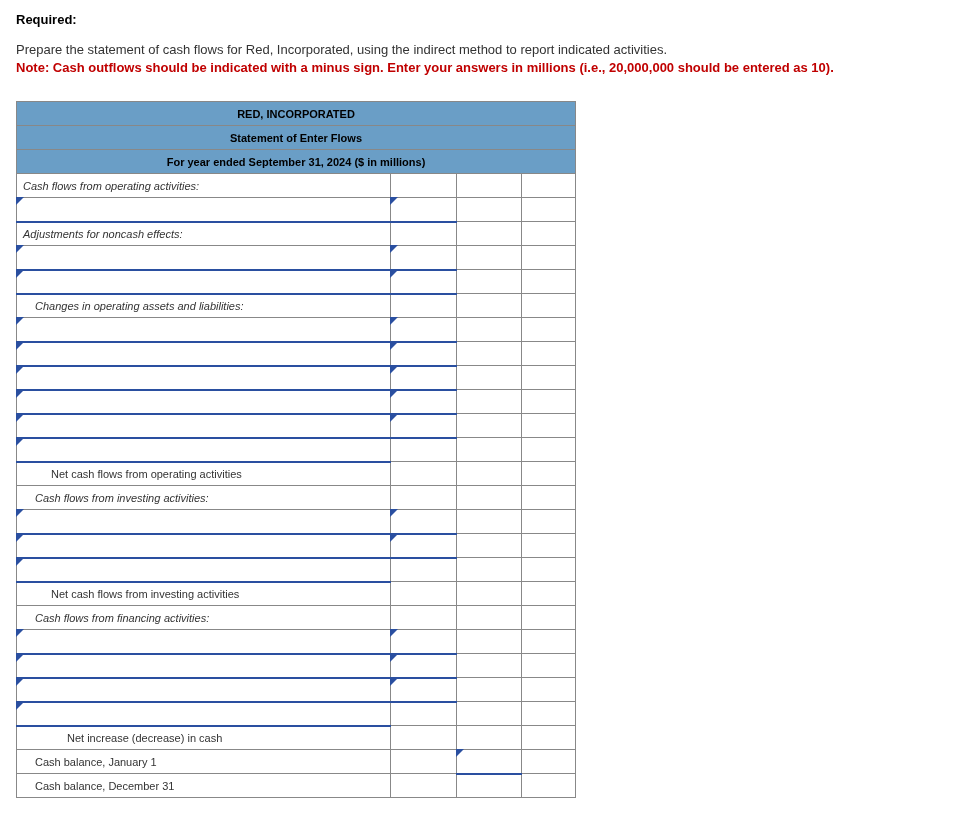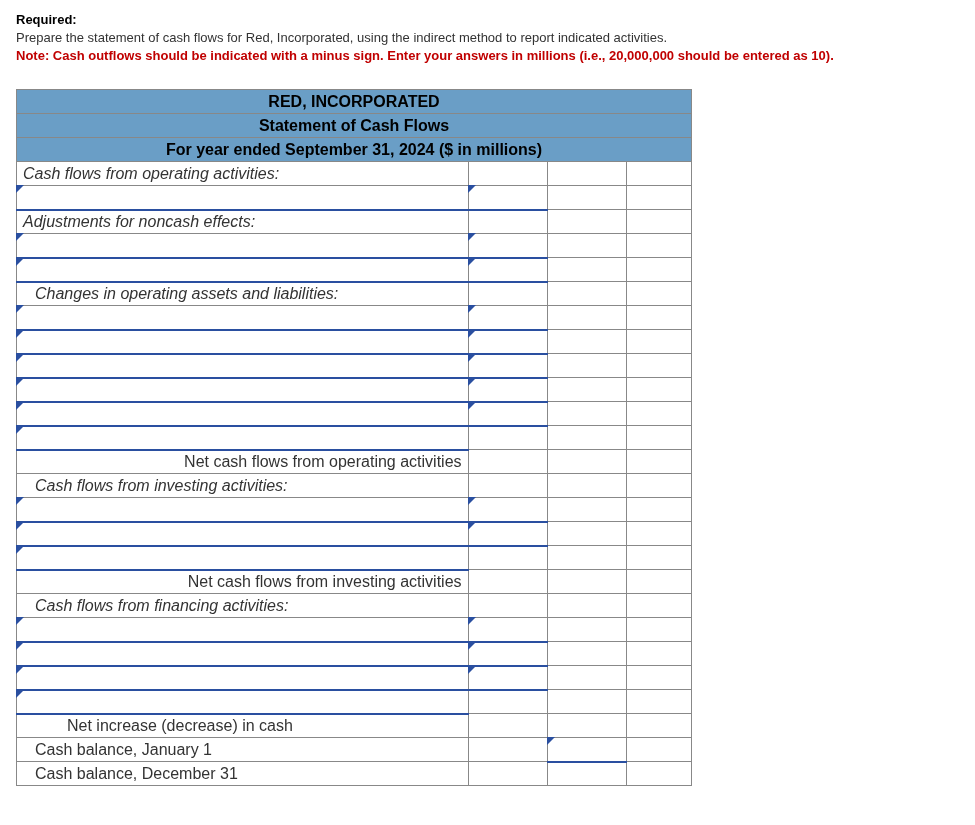--- a/index.html
+++ b/index.html
@@ -4,44 +4,44 @@
   <style>
     * { box-sizing: border-box; margin: 0; padding: 0; }
     body {
       font-family: Arial, Helvetica, sans-serif;
       font-size: 13px;
       color: #333;
       background: #fff;
       padding: 12px 16px;
       width: 975px;
     }
-    .required-label { font-weight: bold; color: #000; margin-bottom: 2px; }
+    .required-label { font-weight: bold; color: #000; margin-bottom: 14px; }
     .instruction { color: #333; line-height: 1.4; }
     .note { color: #c00000; font-weight: bold; line-height: 1.4; margin-bottom: 24px; }
     table.cashflow {
       border-collapse: collapse;
-      width: 676px;
-      font-size: 16px;
+      width: 560px;
+      font-size: 11px;
       border-radius: 15px;
     }
     table.cashflow td {
       border: 1px solid #888;
       height: 24px;
       vertical-align: middle;
       padding: 2px 6px;
     }
     .hdr-blue {
       background: #6a9ec6;
       color: #000;
       font-weight: bold;
       text-align: center;
     }
     .italic { font-style: italic; }
     .indent-1 { padding-left: 18px !important; }
-    .indent-2 { padding-left: 34px !important; text-align: right; }
+    .indent-2 { padding-left: 34px !important; }
     .indent-3 { padding-left: 50px !important; }
     td.col-label { width: 388px; position: relative; }
     td.col-amt1 { width: 68px; position: relative; }
     td.col-amt2 { width: 68px; position: relative; }
     td.col-amt3 { width: 56px; position: relative; }
     .dd-cell {
       border-bottom: 2px solid #2a4fa0 !important;
       position: relative;
     }
     .dd-cell::before {
@@ -60,21 +60,21 @@
 <div class="required-label">Required:</div>
 <div class="instruction">Prepare the statement of cash flows for Red, Incorporated, using the indirect method to report indicated activities.</div>
 <div class="note">Note: Cash outflows should be indicated with a minus sign. Enter your answers in millions (i.e., 20,000,000 should be entered as 10).</div>
 
 <table class="cashflow">
   <tbody>
       <tr>
         <td class="hdr-blue" colspan="4">RED, INCORPORATED</td>
       </tr>
   <tr>
-        <td class="hdr-blue" colspan="4">Statement of Cash Flows</td>
+        <td class="hdr-blue" colspan="4">Statement of Enter Flows</td>
       </tr>
   <tr>
         <td class="hdr-blue" colspan="4">For year ended September 31, 2024 ($ in millions)</td>
       </tr>
 
   <tr>
     <td class="col-label italic">Cash flows from operating activities:</td>
     <td class="col-amt1"></td>
         <td class="col-amt2"></td>
         <td class="col-amt3"></td>

